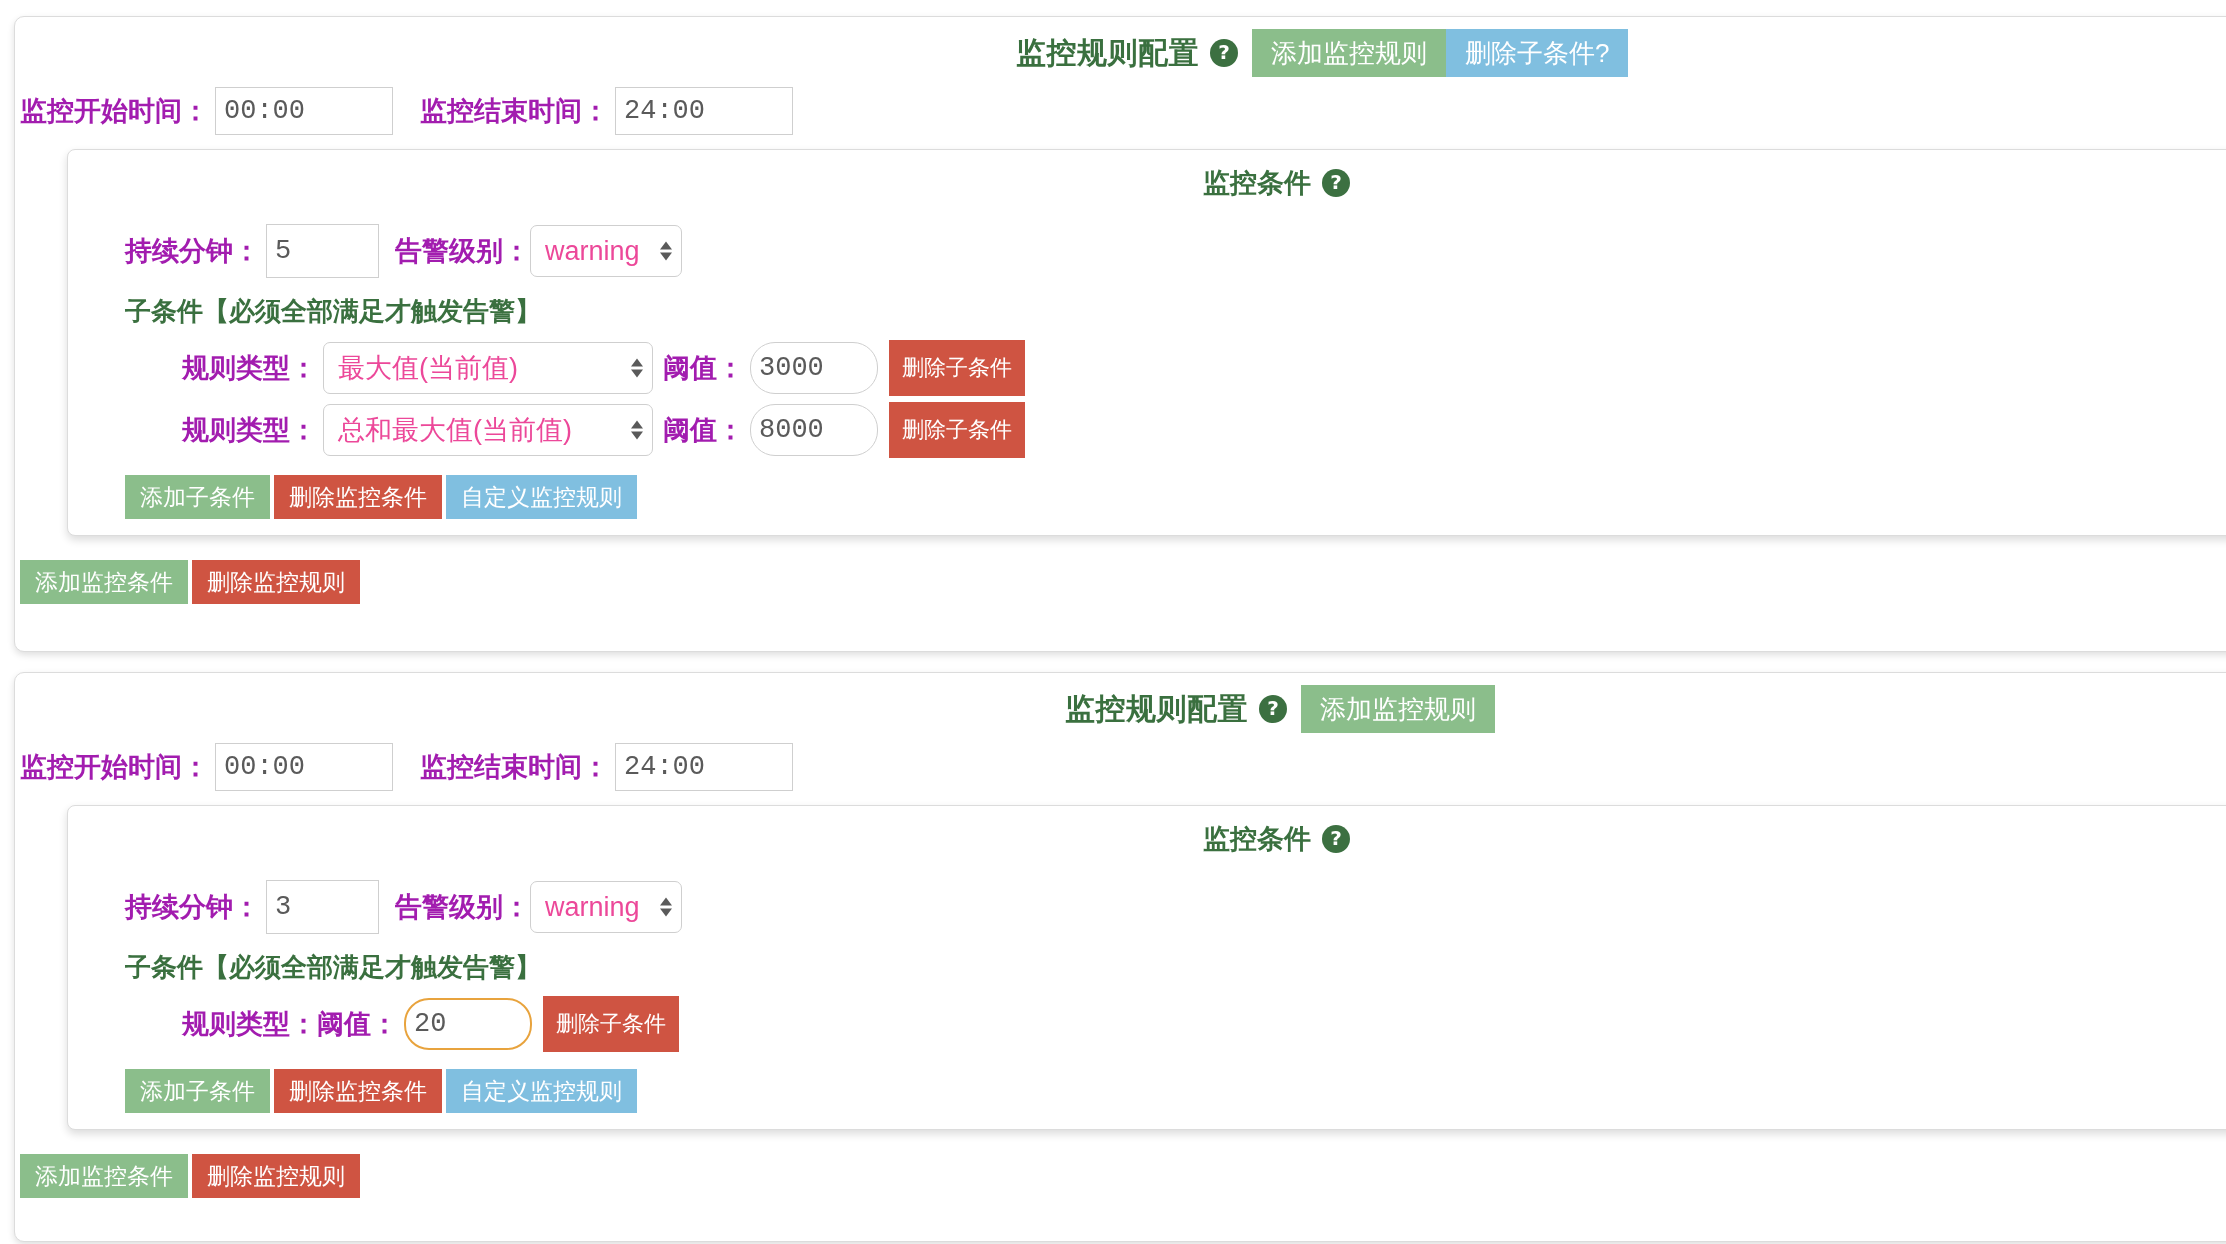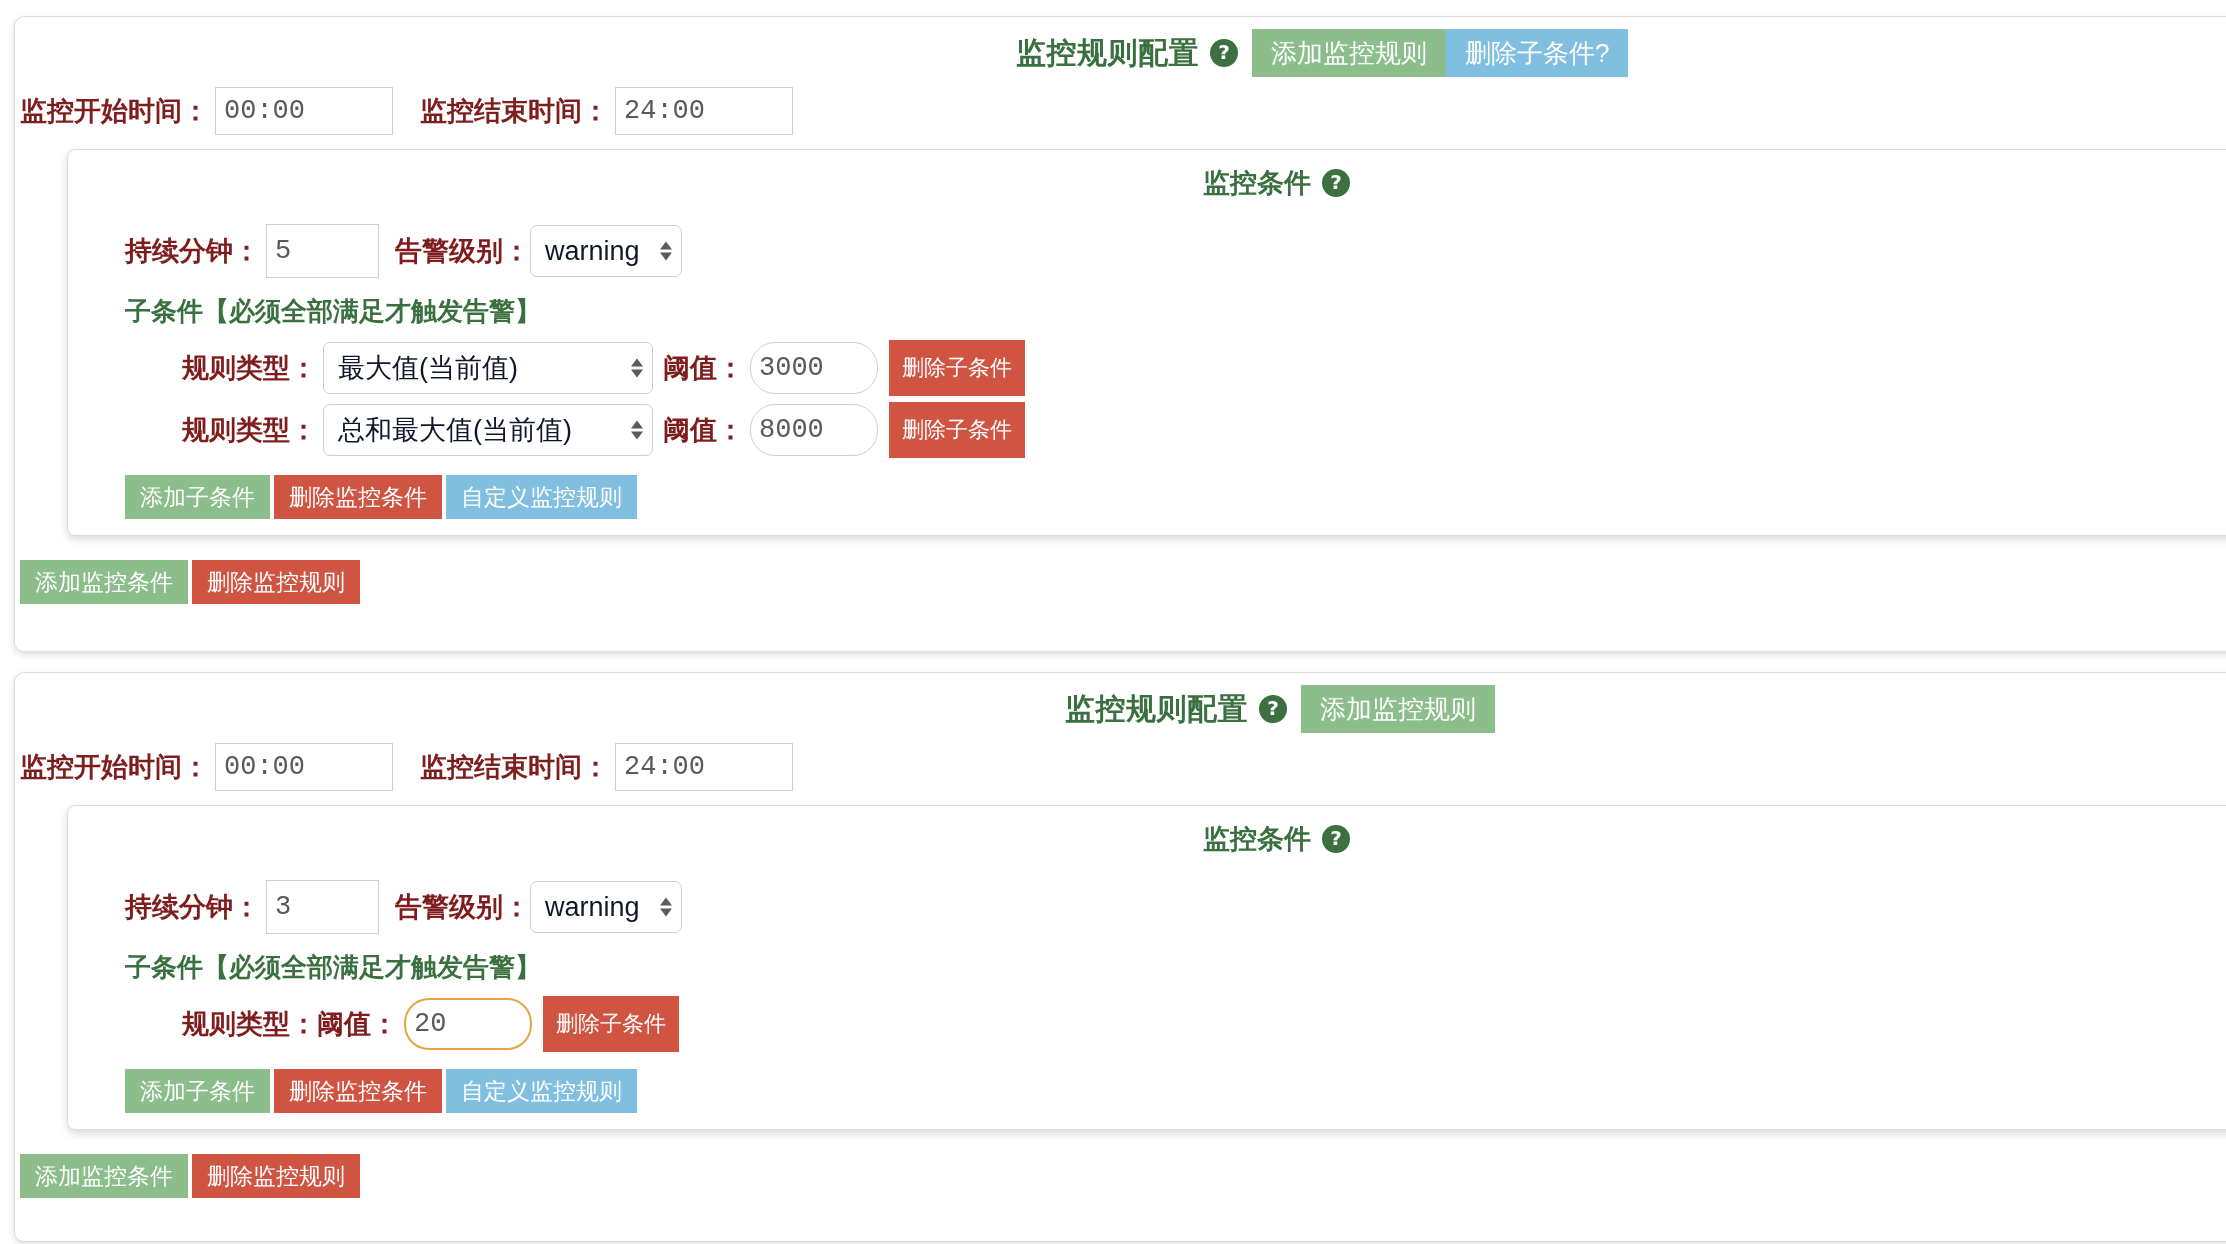--- a/index.html
+++ b/index.html
@@ -107,21 +107,21 @@
   
   .time-row {
     display: flex;
     align-items: center;
     padding-left: 5px;
     height: 56px;
     margin-top: -6px;
   }
   .lbl {
     font-size: 27px;
-    color: #7f1d1d;
+    color: #a21caf;
     font-weight: bold;
     white-space: nowrap;
   }
 
   .txtinput {
     border: 1px solid #cfcfcf;
     background: #ffffff;
     font-size: 27px;
     color: #5a5a5a;
     font-family: Liberation Mono, monospace;
@@ -157,21 +157,21 @@
     position: relative;
     display: inline-flex;
     align-items: center;
     border: 1px solid #cfcfcf;
     border-radius: 7px;
     background: #ffffff;
     height: 52px;
     box-sizing: border-box;
     padding: 0 30px 0 14px;
     font-size: 27px;
-    color: #0f172a;
+    color: #ec4899;
     white-space: nowrap;
     cursor: pointer;
   }
   .sel-level { width: 152px; }
   .sel-type  { width: 330px; margin-left: 6px; margin-right: 10px; }
 
   .sel-arrows {
     position: absolute;
     right: 9px;
     top: 50%;

